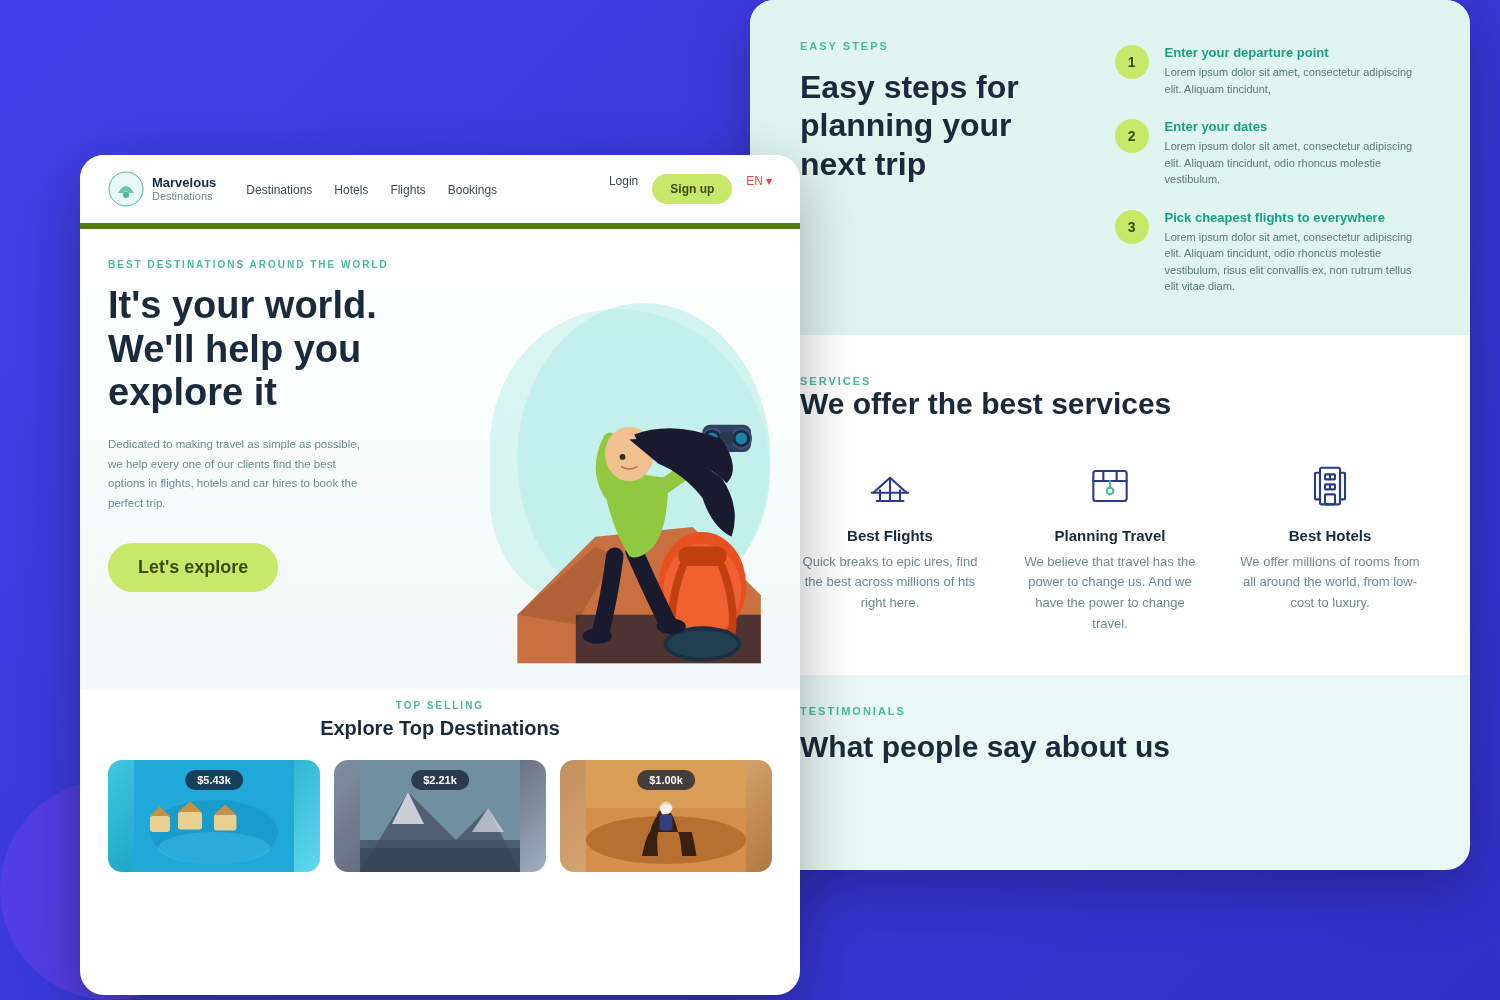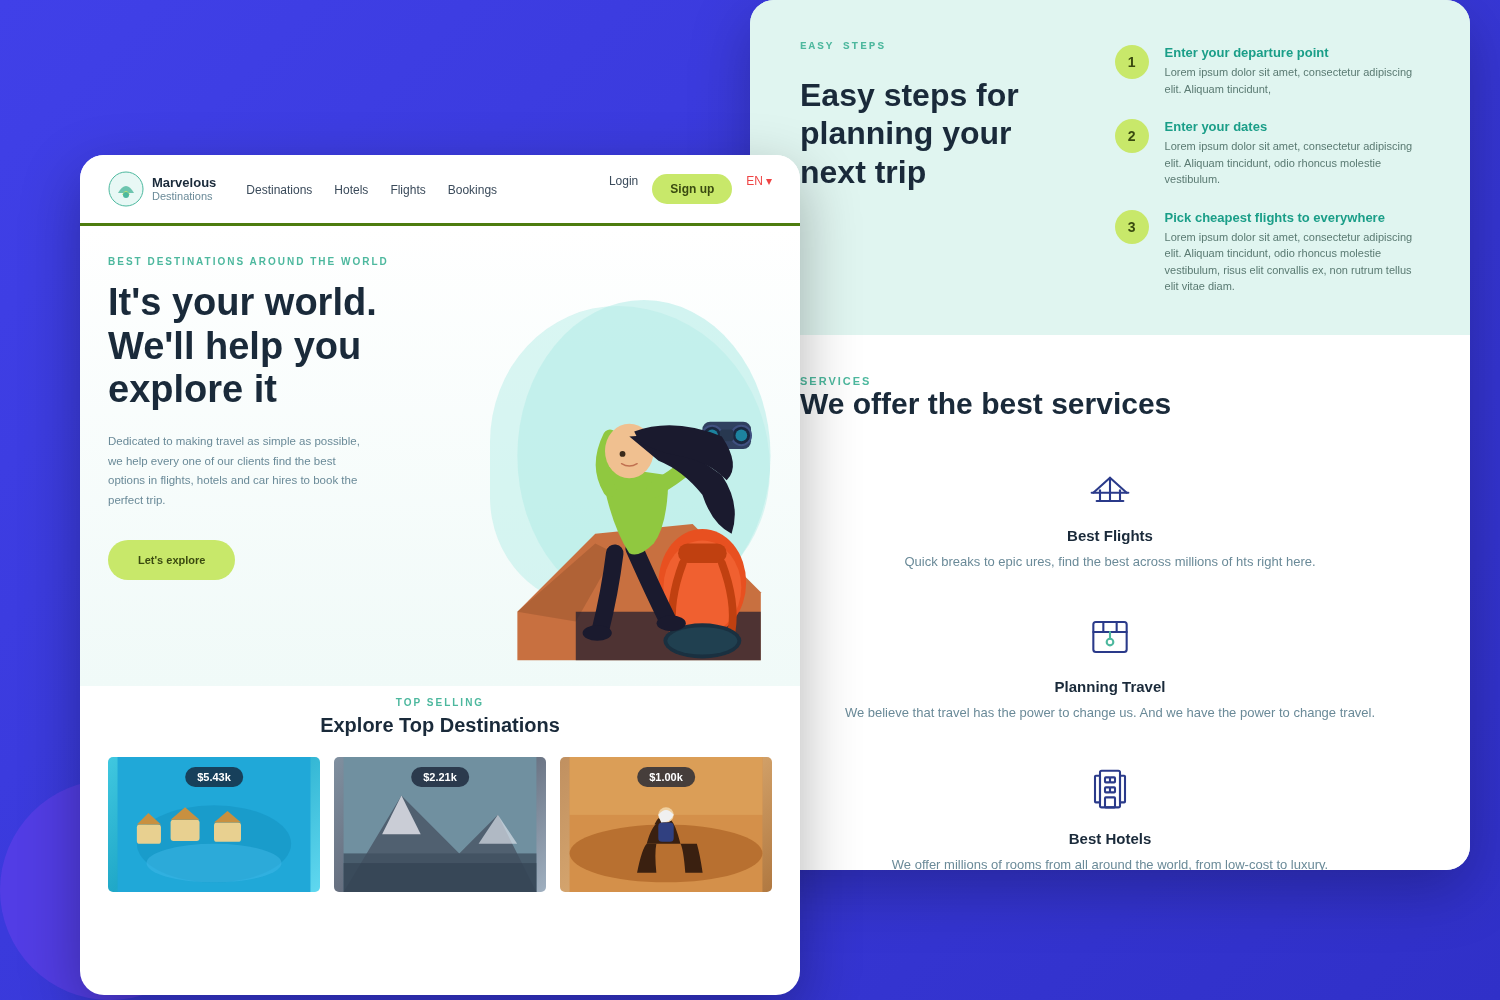--- a/index.html
+++ b/index.html
@@ -53,22 +53,21 @@
     }
     .easy-steps-left {
       flex: 1;
     }
     .easy-steps-label {
       color: #4db89e;
       font-size: 11px;
       font-weight: 700;
       letter-spacing: 2px;
       text-transform: uppercase;
-      margin-bottom: 24px;
-      font-family: Liberation Mono, monospace;
+      margin-bottom: 16px;
     }
     .easy-steps-title {
       color: #1a2a3a;
       font-size: 32px;
       font-weight: 700;
       line-height: 1.2;
     }
     .steps-list {
       flex: 1.2;
       display: flex;
@@ -120,21 +119,20 @@
     }
     .services-title {
       color: #1a2a3a;
       font-size: 30px;
       font-weight: 700;
       margin-bottom: 40px;
     }
     .services-grid {
       display: flex;
       gap: 40px;
-      flex-direction: column;
     }
     .service-item {
       flex: 1;
       text-align: center;
     }
     .service-title {
       color: #1a2a3a;
       font-size: 15px;
       font-weight: 700;
       margin-bottom: 8px;
@@ -178,21 +176,21 @@
       box-shadow: 0 20px 60px rgba(0,0,0,0.3);
     }
 
     
     .navbar {
       display: flex;
       align-items: center;
       padding: 16px 28px;
       gap: 30px;
       background: #fff;
-      border-bottom: 3px solid #4d7c0f;
+      border-bottom: 6px solid #4d7c0f;
     }
     .logo {
       display: flex;
       align-items: center;
       gap: 8px;
       flex-shrink: 0;
     }
     .logo-icon {
       width: 36px;
       height: 36px;
@@ -281,21 +279,21 @@
     .hero-desc {
       color: #6a8a98;
       font-size: 11.5px;
       line-height: 1.7;
       max-width: 260px;
       margin-bottom: 30px;
     }
     .btn-explore {
       background: #c8e86a;
       color: #3a4a10;
-      font-size: 11px;
+      font-size: 18px;
       font-weight: 600;
       border: none;
       border-radius: 25px;
       padding: 14px 30px;
       cursor: pointer;
     }
 
     
     .teal-blob {
       position: absolute;
@@ -337,24 +335,24 @@
       font-weight: 700;
       text-align: center;
       margin-bottom: 20px;
     }
     .dest-cards {
       display: flex;
       gap: 14px;
     }
     .dest-card {
       flex: 1;
-      border-radius: 5px;
+      border-radius: 14px;
       overflow: hidden;
       position: relative;
-      height: 135px;
+      height: 112px;
     }
     .dest-price-badge {
       position: absolute;
       top: 10px;
       left: 50%;
       transform: translateX(-50%);
       background: rgba(20,30,50,0.75);
       color: #fff;
       font-size: 11px;
       font-weight: 700;

